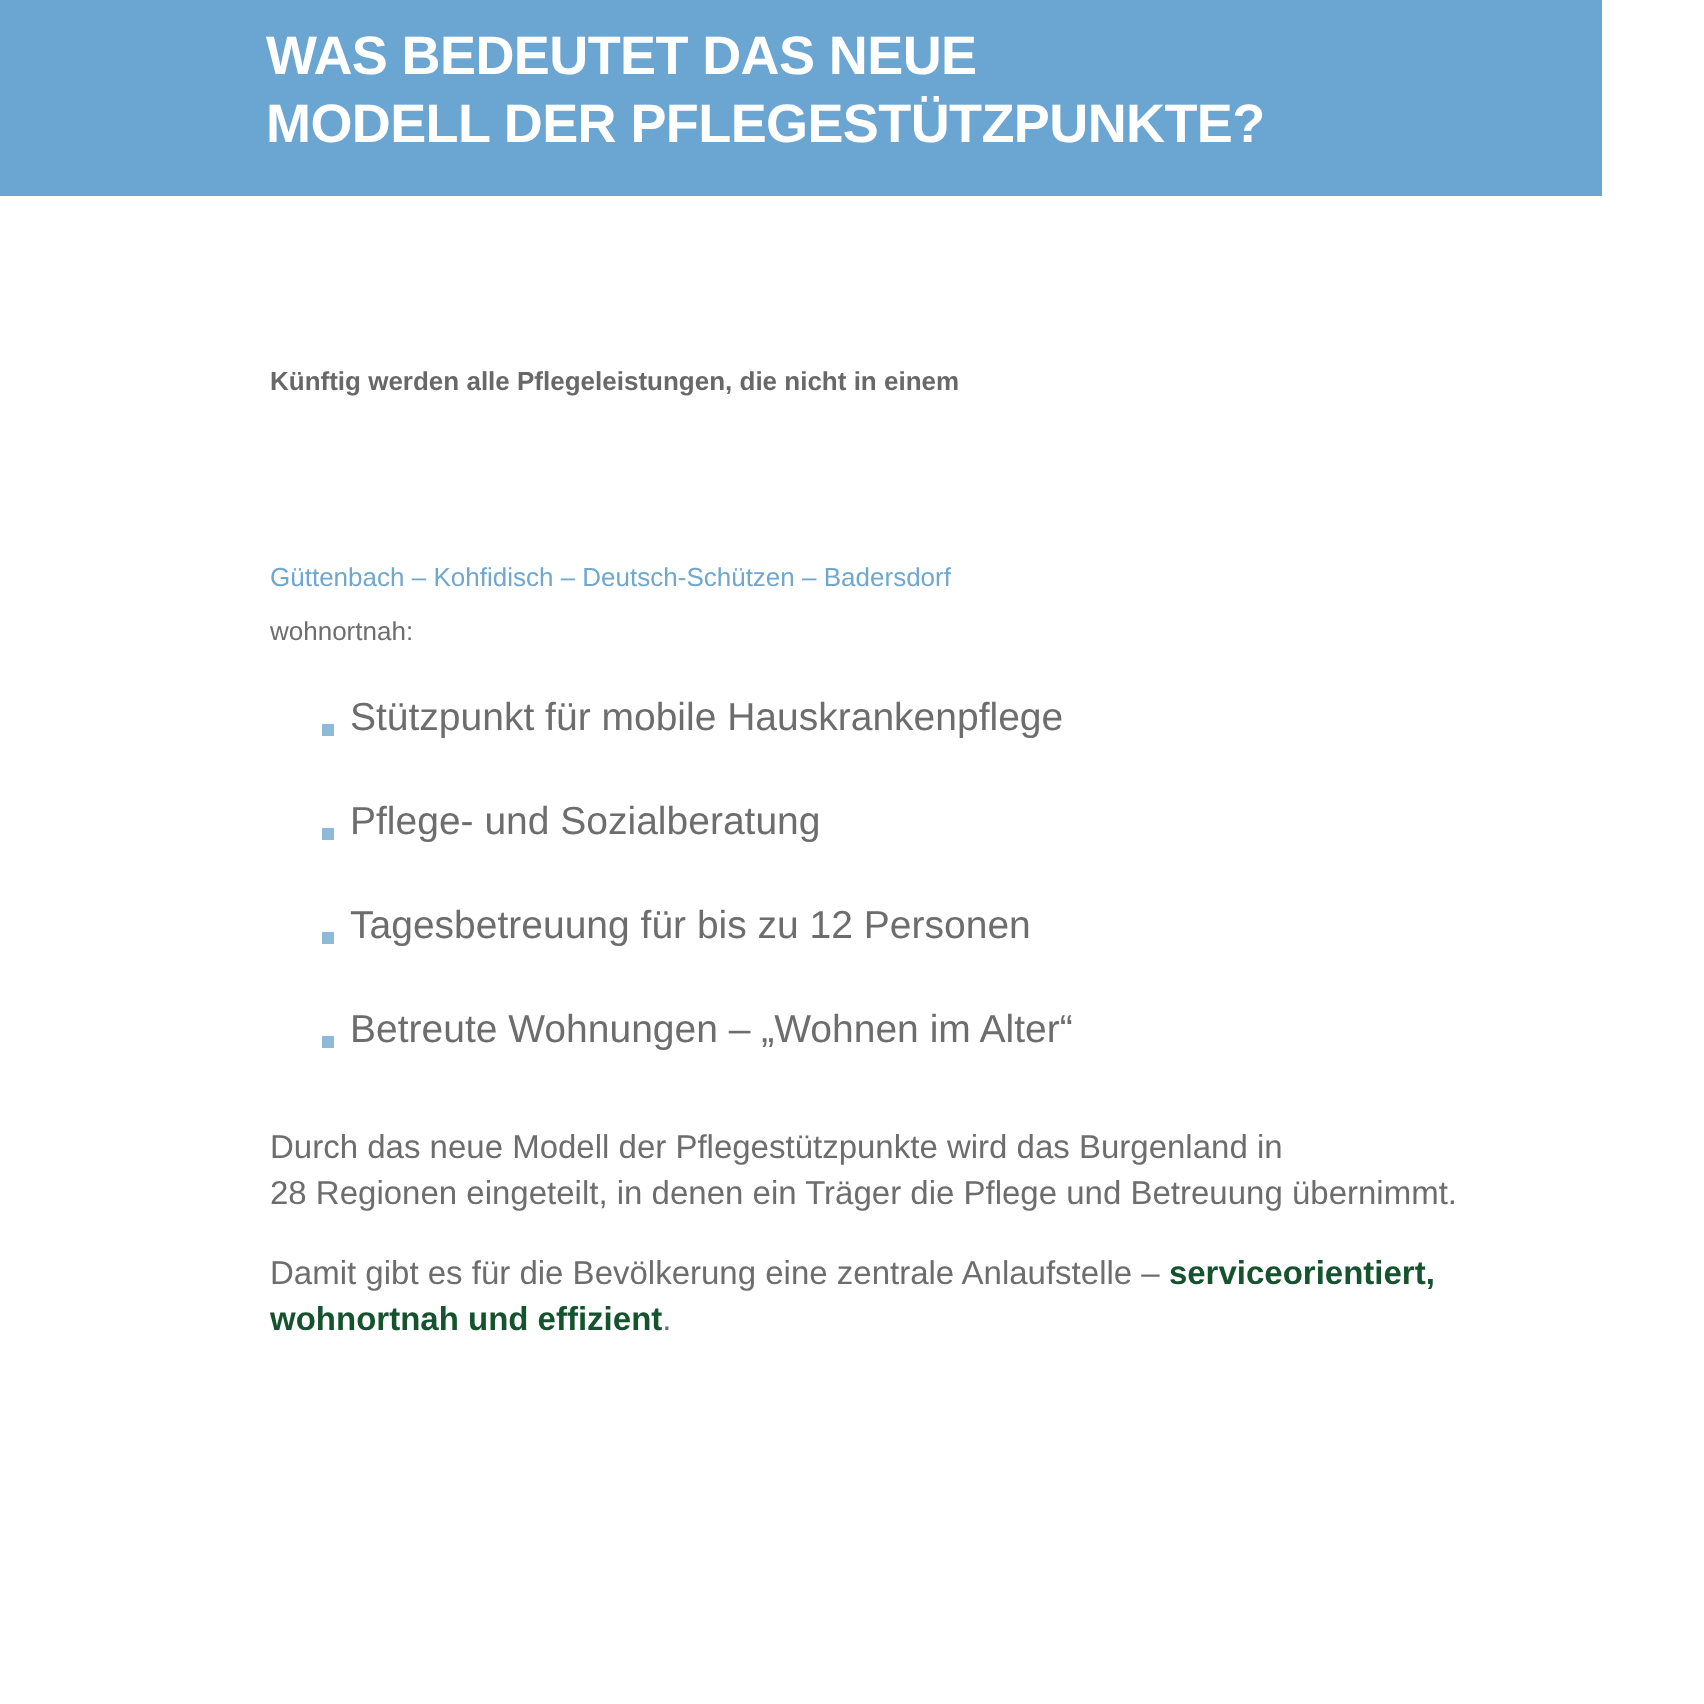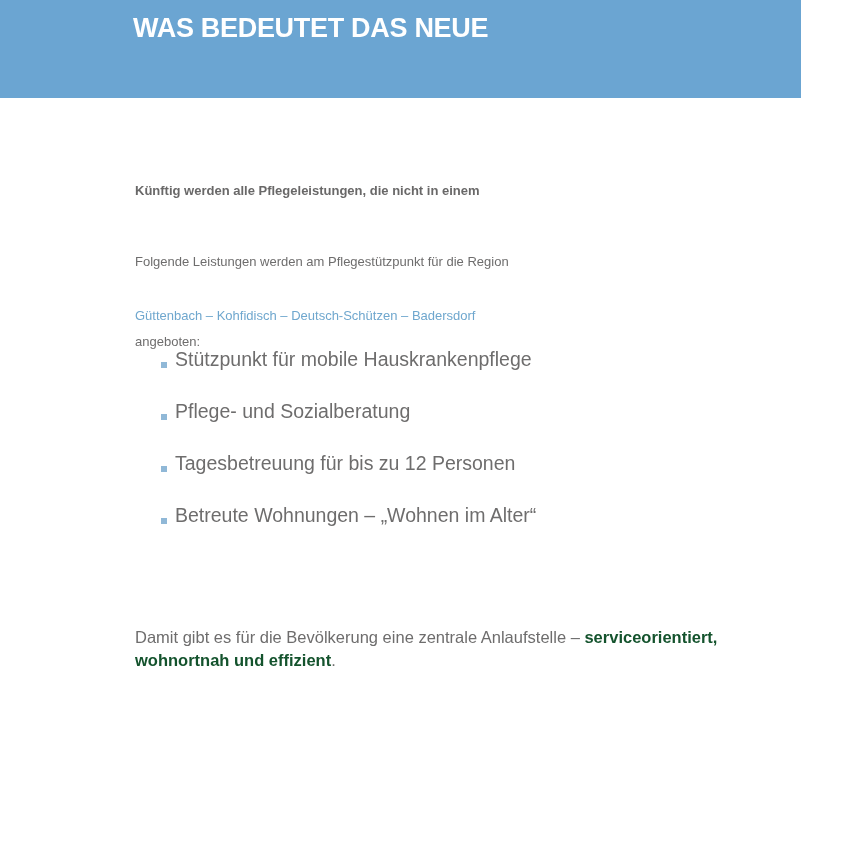--- a/index.html
+++ b/index.html
@@ -71,39 +71,42 @@
   .para.closing { top: 626px; }
 </style>
 </head>
 <body>
 
 <div class="page">
 
   <div class="header-band">
     <div class="header-title">
       <div>WAS BEDEUTET DAS NEUE</div>
+      <div>
+        <span>MODELL DER</span>
+        <span class="hvy">PFLEGESTÜTZPUNKTE?</span>
+      </div>
     </div>
   </div>
 
   <div class="para intro">
     <div>Künftig werden alle Pflegeleistungen, die nicht in einem</div>
   </div>
 
   <div class="para services">
-    <div>Folgende Leistungen werden am Pflegestützpunkt für die Region</div>
     <div class="blue-line">
       <span>Güttenbach</span>
       <span>–</span>
       <span>Kohfidisch</span>
       <span>–</span>
       <span>Deutsch-Schützen</span>
       <span>–</span>
       <span>Badersdorf</span>
     </div>
-    <div>angeboten:</div>
+    <div>wohnortnah:</div>
   </div>
 
   <ul class="bullet-list">
     <li>
       <span class="bullet-sq"></span>
       <span>Stützpunkt für mobile Hauskrankenpflege</span>
     </li>
     <li>
       <span class="bullet-sq"></span>
       <span>Pflege- und Sozialberatung</span>
@@ -111,20 +114,24 @@
     <li>
       <span class="bullet-sq"></span>
       <span>Tagesbetreuung für bis zu 12 Personen</span>
     </li>
     <li>
       <span class="bullet-sq"></span>
       <span>Betreute Wohnungen – „Wohnen im Alter“</span>
     </li>
   </ul>
 
+  <div class="para small regions">
+    <div>Durch das neue Modell der Pflegestützpunkte wird das Burgenland in</div>
+    <div>28 Regionen eingeteilt, in denen ein Träger die Pflege und Betreuung übernimmt.</div>
+  </div>
 
   <div class="para small closing">
     <div>
       <span>Damit gibt es für die Bevölkerung eine zentrale Anlaufstelle –</span>
       <span class="blue-bold">serviceorientiert,</span>
     </div>
     <div><span class="blue-bold">wohnortnah und effizient</span><span>.</span></div>
   </div>
 
 </div>

